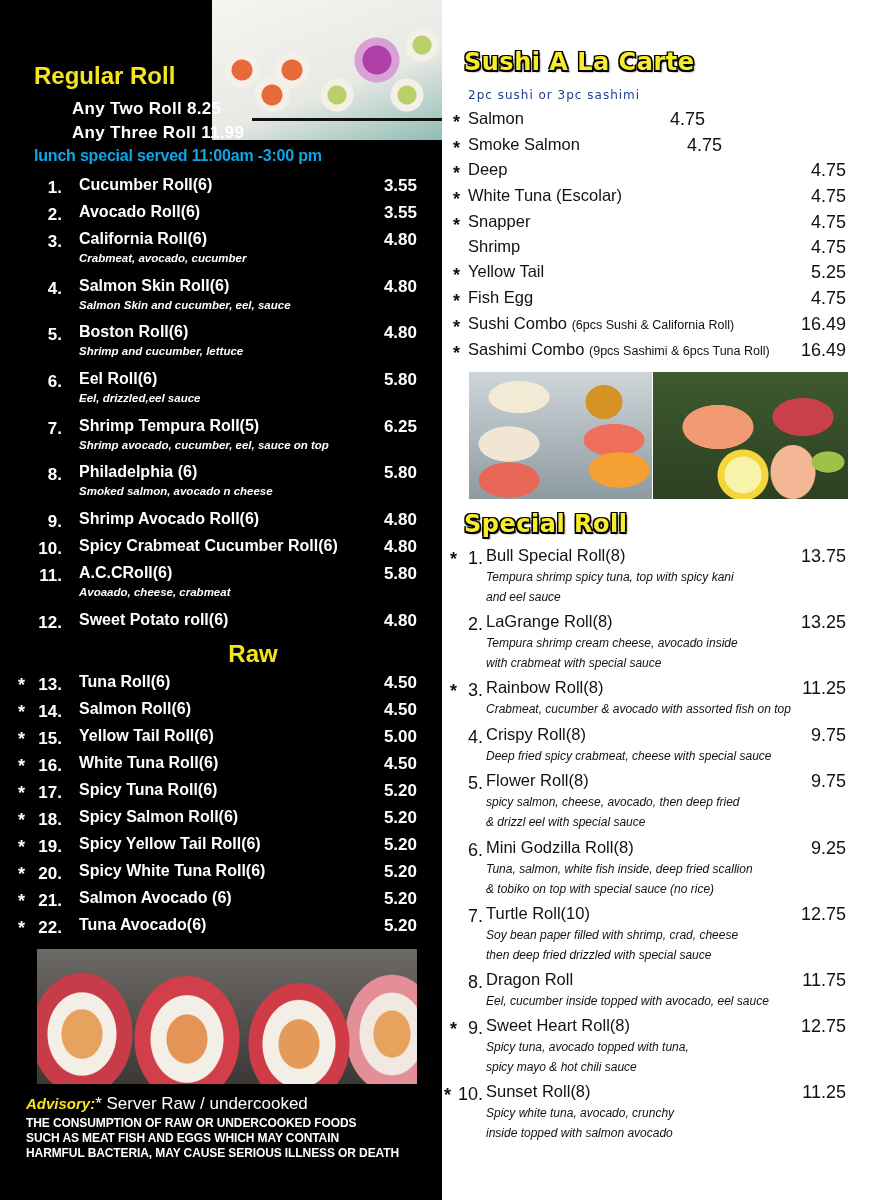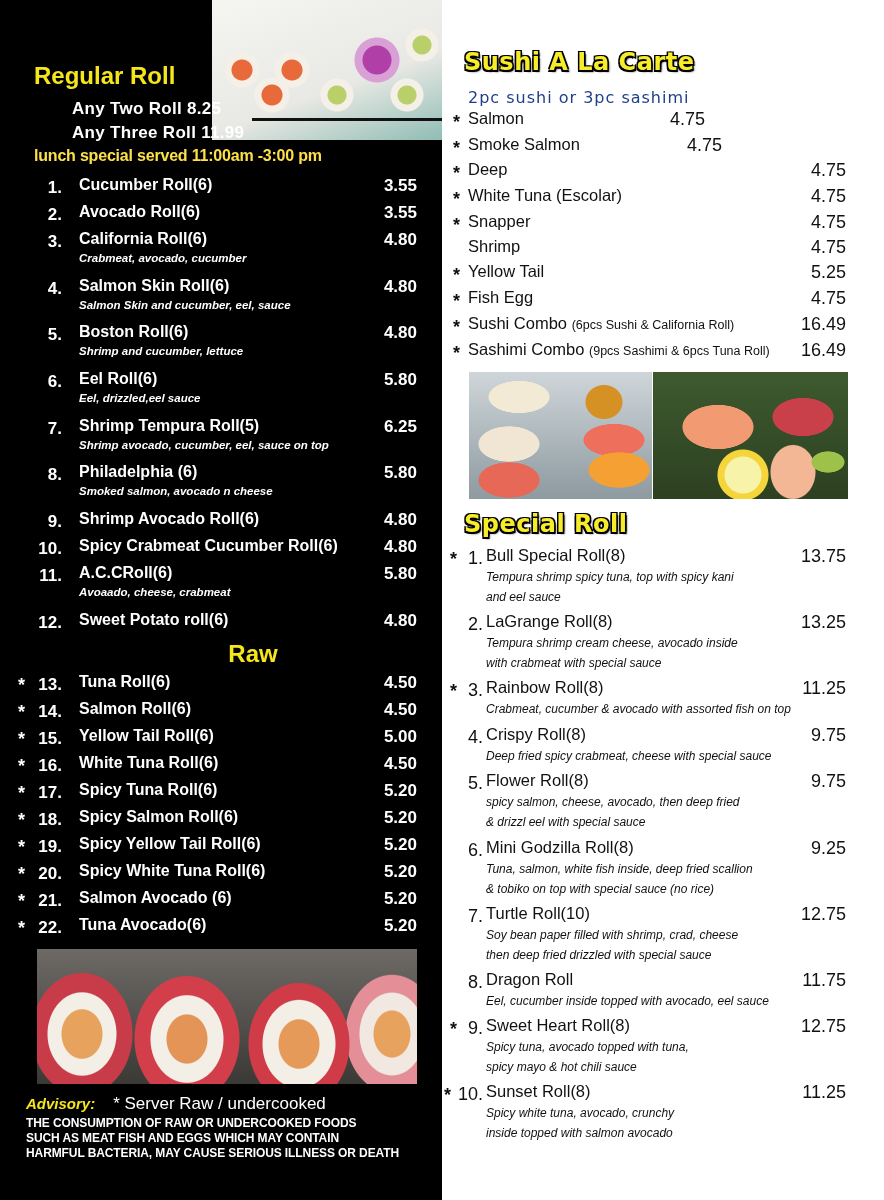--- a/index.html
+++ b/index.html
@@ -20,21 +20,21 @@
         radial-gradient(circle at 125px 95px, #b8cf6a 0 9px, #f4f0e8 10px 16px, transparent 17px),
         radial-gradient(circle at 195px 95px, #b8cf6a 0 9px, #f4f0e8 10px 16px, transparent 17px),
         radial-gradient(circle at 210px 45px, #b8cf6a 0 9px, #f4f0e8 10px 16px, transparent 17px),
         linear-gradient(160deg, #f5f5f2 0%, #e8e8e4 60%, #8fbdb4 100%);
     }
     .photo-top .chop { position: absolute; left: 40px; right: 0; top: 118px; height: 3px; background: #111; }
 
     .sec-title-y { position: absolute; color: #f5e61c; font-weight: bold; }
     .rr-title { left: 34px; top: 62px; font-size: 24px; }
     .combo { position: absolute; left: 34px; font-size: 17px; font-weight: bold; color: #fff; letter-spacing: 0.3px; margin-left: 38px; }
-    .lunch { position: absolute; left: 34px; top: 147px; font-size: 16px; font-weight: bold; color: #fde047; letter-spacing: -0.2px; text-align: center; }
+    .lunch { position: absolute; left: 34px; top: 147px; font-size: 16px; font-weight: bold; color: #0ea5e9; letter-spacing: -0.2px; text-align: center; }
 
     .litem { position: absolute; left: 0; width: 442px; height: 22px; }
     .litem .num { position: absolute; left: 18px; width: 44px; text-align: right; font-size: 17px; font-weight: bold; top: 2px; }
     .litem .star { position: absolute; left: 18px; font-size: 18px; font-weight: bold; top: 2px; }
     .litem .name { position: absolute; left: 79px; font-size: 16px; font-weight: bold; top: 0; white-space: nowrap; }
     .litem .price { position: absolute; right: 25px; font-size: 17px; font-weight: bold; top: 0; }
     .litem .desc { position: absolute; left: 79px; top: 22px; font-size: 11.5px; font-style: italic; font-weight: bold; white-space: nowrap; }
 
     .raw-title { left: 16px; width: 474px; text-align: center; top: 640px; font-size: 24px; }
 
@@ -42,31 +42,31 @@
       position: absolute; left: 37px; top: 949px; width: 380px; height: 135px;
       background:
         radial-gradient(ellipse 48px 58px at 45px 85px, #e7a25e 0 20px, #f3efe6 21px 34px, #c83b48 35px 50px, transparent 51px),
         radial-gradient(ellipse 50px 60px at 150px 90px, #e39456 0 20px, #f3efe6 21px 36px, #d23e4a 37px 52px, transparent 53px),
         radial-gradient(ellipse 48px 58px at 262px 95px, #e59a5a 0 20px, #f3efe6 21px 36px, #cf3b47 37px 50px, transparent 51px),
         radial-gradient(ellipse 44px 56px at 355px 85px, #e7a25e 0 18px, #f1e9e1 19px 32px, #e48f97 33px 46px, transparent 47px),
         linear-gradient(180deg, #6d6a66, #3b3936);
     }
 
     .advisory { position: absolute; left: 26px; top: 1094px; font-size: 17px; color: #fff; }
-    .advisory .lbl { color: #f5e61c; font-weight: bold; font-style: italic; font-size: 15px; margin-right: 18px; }
+    .advisory .lbl { color: #f5e61c; font-weight: bold; font-style: italic; font-size: 15px; }
     .warn { position: absolute; left: 26px; font-size: 12px; font-weight: bold; color: #fff; letter-spacing: -0.1px; }
 
     
     .right .outline-title {
       position: absolute; font-weight: bold; color: #f7ec2a; font-size: 24px;
       text-shadow: -1.5px -1.5px 0 #000, 1.5px -1.5px 0 #000, -1.5px 1.5px 0 #000, 1.5px 1.5px 0 #000, 2px 2px 2px #555;
       font-family: "DejaVu Sans", sans-serif; letter-spacing: 0.5px;
     }
     .sac-title { left: 22px; top: 48px; }
-    .sac-sub { position: absolute; left: 26px; top: 88px; font-size: 16px; color: #1e3f8a; letter-spacing: 1px; font-family: "DejaVu Sans", sans-serif; }
+    .sac-sub { position: absolute; left: 26px; top: 88px; font-size: 12px; color: #1e3f8a; letter-spacing: 1px; font-family: "DejaVu Sans", sans-serif; }
 
     .ritem { position: absolute; left: 0; width: 442px; height: 24px; }
     .ritem .star { position: absolute; left: 11px; top: 3px; font-size: 18px; font-weight: bold; }
     .ritem .name { position: absolute; left: 26px; top: 0; font-size: 16.5px; white-space: nowrap; }
     .ritem .name .note { font-size: 12.5px; }
     .ritem .price { position: absolute; top: 0; font-size: 18px; }
 
     .photo-mid1 {
       position: absolute; left: 27px; top: 372px; width: 183px; height: 127px;
       background:

